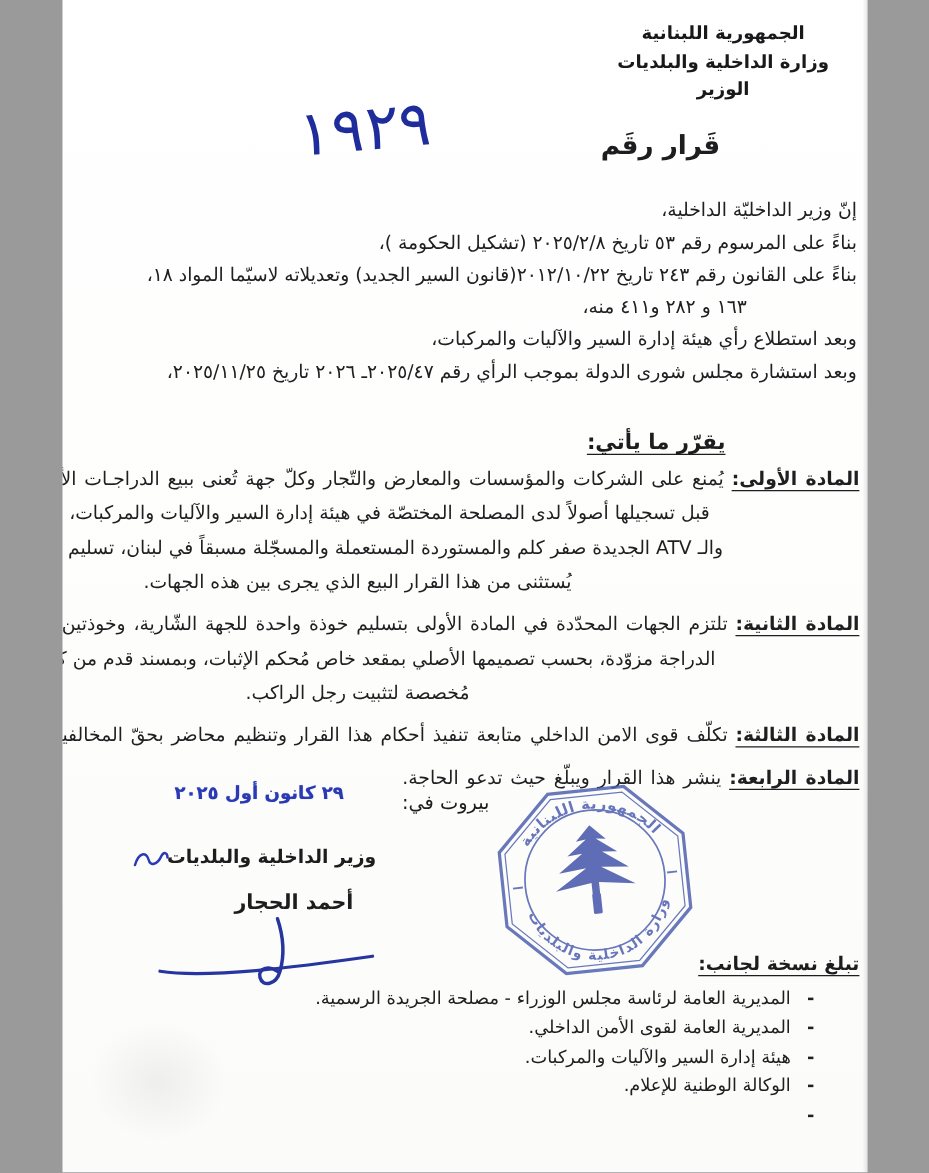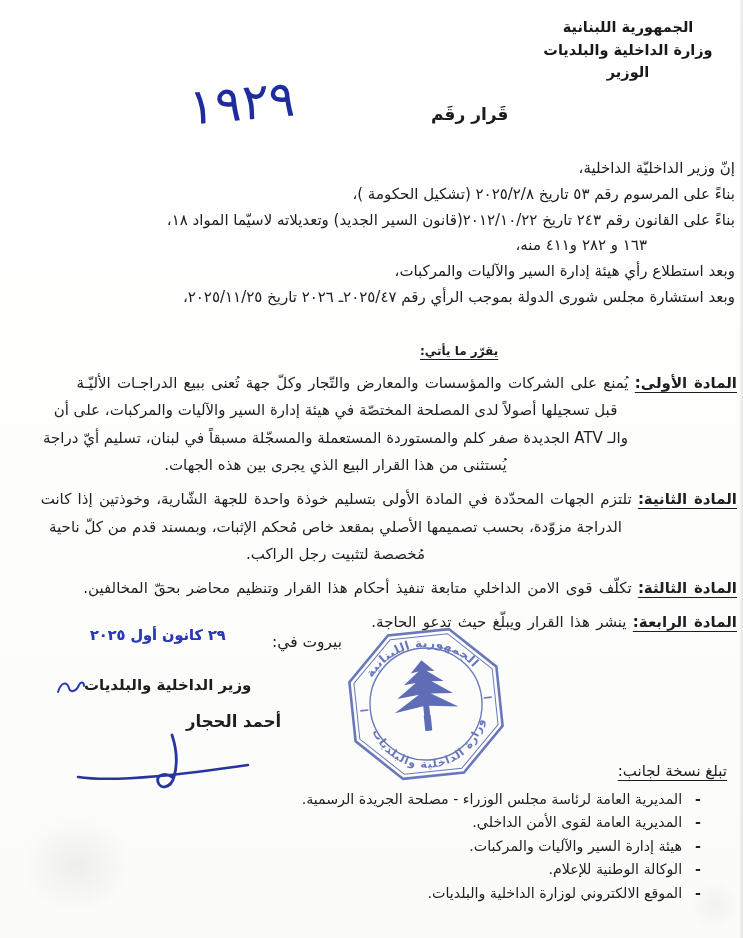--- a/index.html
+++ b/index.html
@@ -1,61 +1,61 @@
 <!DOCTYPE html>
 <html dir="rtl" lang="ar"><head>
 <meta charset="utf-8">
 <title>قرار</title>
 <style>
   html,body{margin:0;padding:0;background:#9a9a9a;}
   .page{
-    position:relative;width:743px;height:938px;margin:0 auto;
+    position:relative;width:644px;height:938px;margin:0 auto;
     background:linear-gradient(180deg,#ffffff 0%,#fdfdfc 60%,#fbfbfa 100%);
     font-family:"DejaVu Sans",sans-serif;direction:rtl;color:#1d1d1f;overflow:hidden;
   }
   .abs{position:absolute;}
   .u{text-decoration:underline;text-decoration-thickness:1.2px;text-underline-offset:4px;}
   .nowrap{white-space:nowrap;}
 
   .header{top:16px;right:20px;width:190px;text-align:center;font-size:14.5px;line-height:22.5px;font-weight:bold;color:#19191c;}
 
-  .decision-label{top:104px;left:431px;font-size:17px;font-weight:bold;white-space:nowrap;}
+  .decision-label{top:104px;left:431px;font-size:21px;font-weight:bold;white-space:nowrap;}
   .hand-number{
     top:74px;left:188px;font-size:50px;letter-spacing:10px;color:#1f2c9c;
     transform:rotate(-5deg) skewX(-4deg);white-space:nowrap;
   }
 
   .preamble{top:156px;right:8px;width:730px;text-align:right;font-size:15px;line-height:25.8px;color:#202023;}
   .preamble .pre-indent{padding-left:0;padding-right:0;text-align:left;padding-left:93px;direction:rtl;text-align:right;margin-left:0;}
   
   .preamble .pre-indent{padding-right:88px;}
 
-  .decides{top:344px;left:420px;font-size:12px;font-weight:bold;white-space:nowrap;}
+  .decides{top:344px;left:420px;font-size:17px;font-weight:bold;white-space:nowrap;}
 
   .articles{top:370px;right:6px;width:731px;font-size:15px;line-height:27.4px;color:#1f1f22;}
   .article{margin-bottom:6.5px;}
   .line{white-space:nowrap;}
   .line.first{text-align:right;word-spacing:1.5px;}
   .line.cont{text-align:center;padding-left:0;padding-right:72px;}
   .art-head{font-weight:bold;text-decoration:underline;text-decoration-thickness:1.2px;text-underline-offset:4px;}
 
   .beirut{top:633px;left:272px;font-size:15.5px;font-weight:normal;white-space:nowrap;}
   .date-stamp{
     top:627px;left:90px;font-size:14.5px;font-weight:bold;color:#2a3ab4;
     letter-spacing:1px;white-space:nowrap;text-shadow:0 0 0.6px rgba(42,58,180,.7);
   }
   .minister-title{top:676px;left:84px;font-size:15px;font-weight:bold;white-space:nowrap;}
-  .minister-name{top:712px;left:138px;font-size:16.5px;font-weight:bold;white-space:nowrap;margin-left:48px;}
+  .minister-name{top:712px;left:138px;font-size:16.5px;font-weight:bold;white-space:nowrap;}
   .signature{top:733px;left:72px;}
   .stamp-mark{top:677px;left:56px;}
 
   .seal{top:620px;left:336px;opacity:.82;transform:rotate(-6deg);}
   .seal text{font-family:"DejaVu Sans",sans-serif;font-weight:bold;fill:#4759ac;}
 
-  .dist-heading{top:762px;right:16px;font-size:15px;font-weight:normal;white-space:nowrap;}
+  .dist-heading{top:762px;right:6px;font-size:15px;font-weight:bold;white-space:nowrap;}
   .dist-list{top:788px;right:42px;font-size:14.2px;color:#202023;}
   .dist-item{display:flex;gap:13px;line-height:23.4px;align-items:flex-start;white-space:nowrap;}
   .dash{font-weight:bold;}
 
   .smudge1{left:22px;top:818px;width:110px;height:95px;background:radial-gradient(closest-side,rgba(60,60,60,.07),rgba(60,60,60,0));}
   .smudge2{right:0;top:0;width:4px;height:100%;background:linear-gradient(to left,rgba(0,0,0,.10),rgba(0,0,0,0));}
   .smudge3{left:690px;top:880px;width:50px;height:50px;background:radial-gradient(closest-side,rgba(60,60,60,.05),rgba(60,60,60,0));}
 </style>
 </head>
 <body>
@@ -163,20 +163,19 @@
     <div class="dist-item">
       <span class="dash">-</span>
       <span>هيئة إدارة السير والآليات والمركبات.</span>
     </div>
     <div class="dist-item">
       <span class="dash">-</span>
       <span>الوكالة الوطنية للإعلام.</span>
     </div>
     <div class="dist-item">
       <span class="dash">-</span>
-      <span>الموقع الالكتروني لوزارة الداخلية والبلديات.</span>
     </div>
   </div>
 
   <div class="abs smudge1"></div>
   <div class="abs smudge2"></div>
   <div class="abs smudge3"></div>
 </div>
 
 </body></html>

